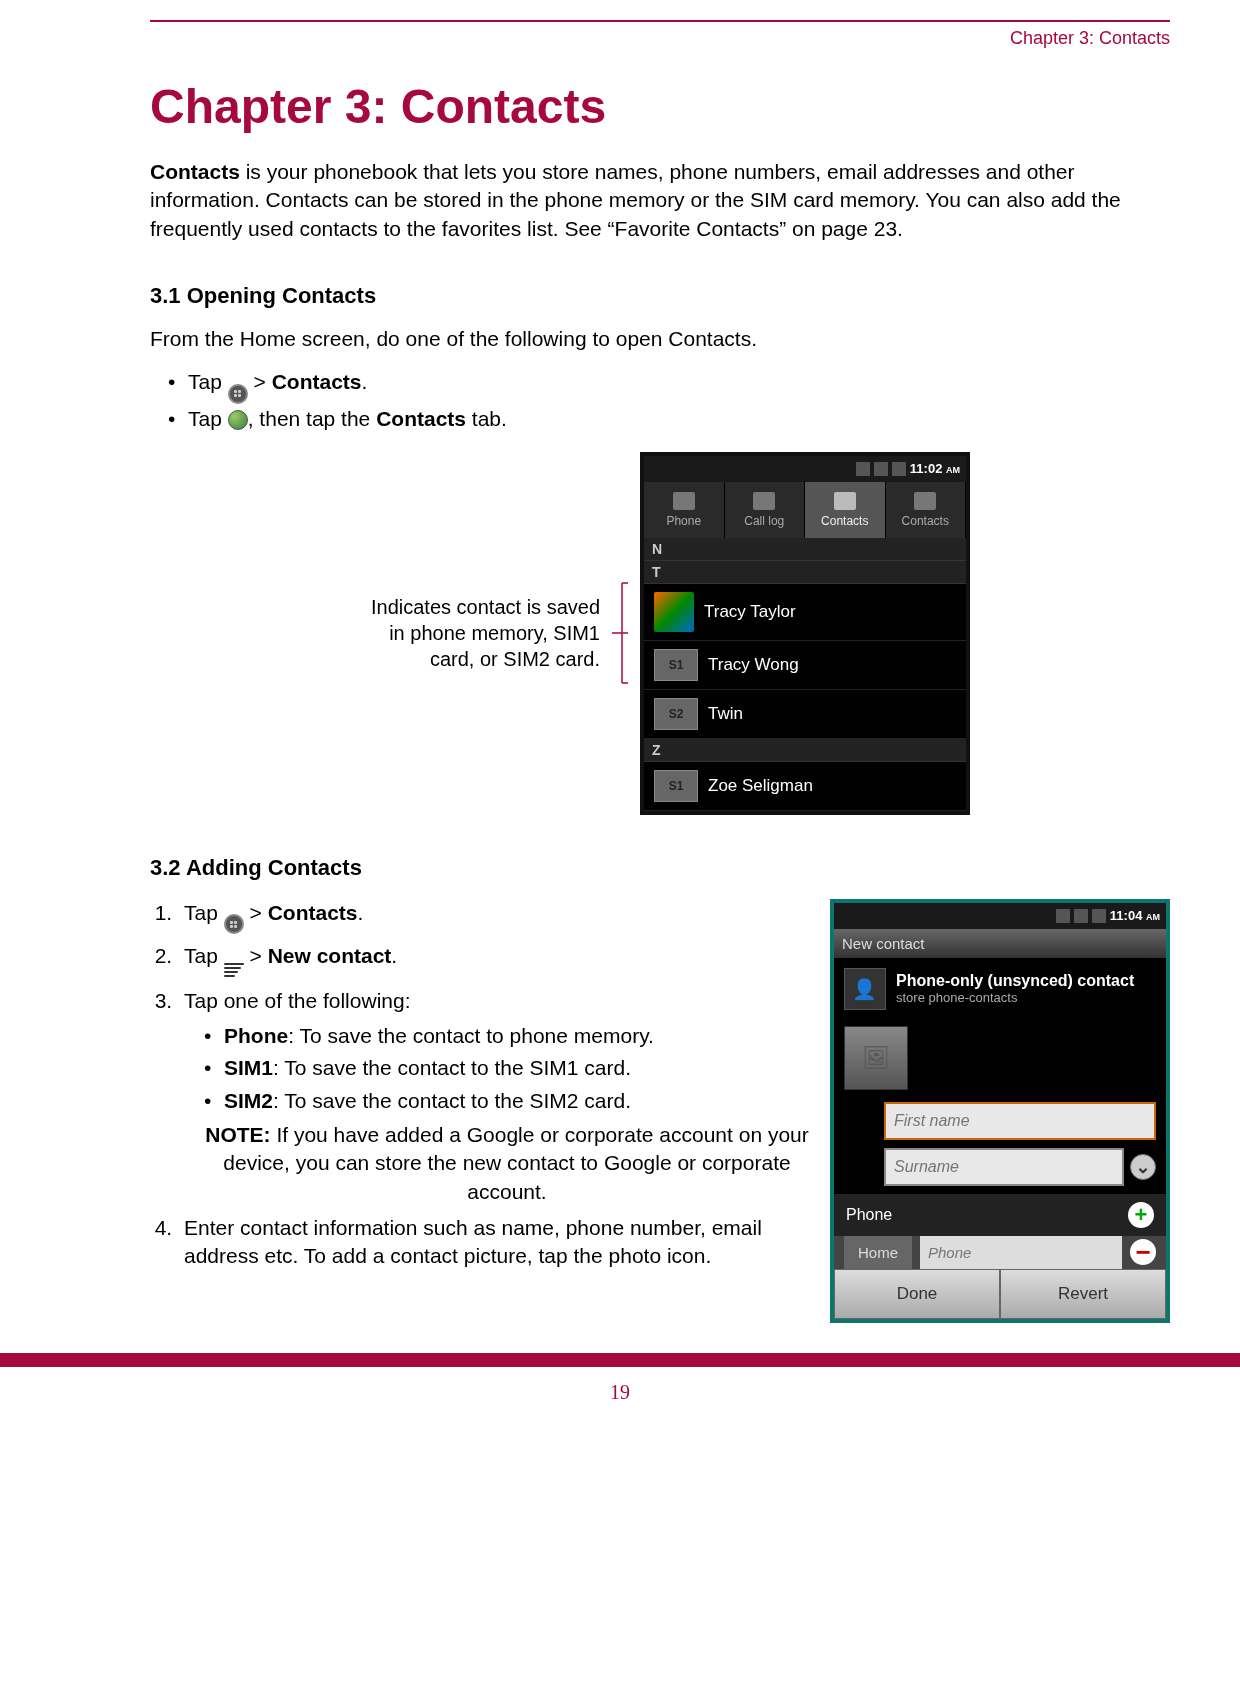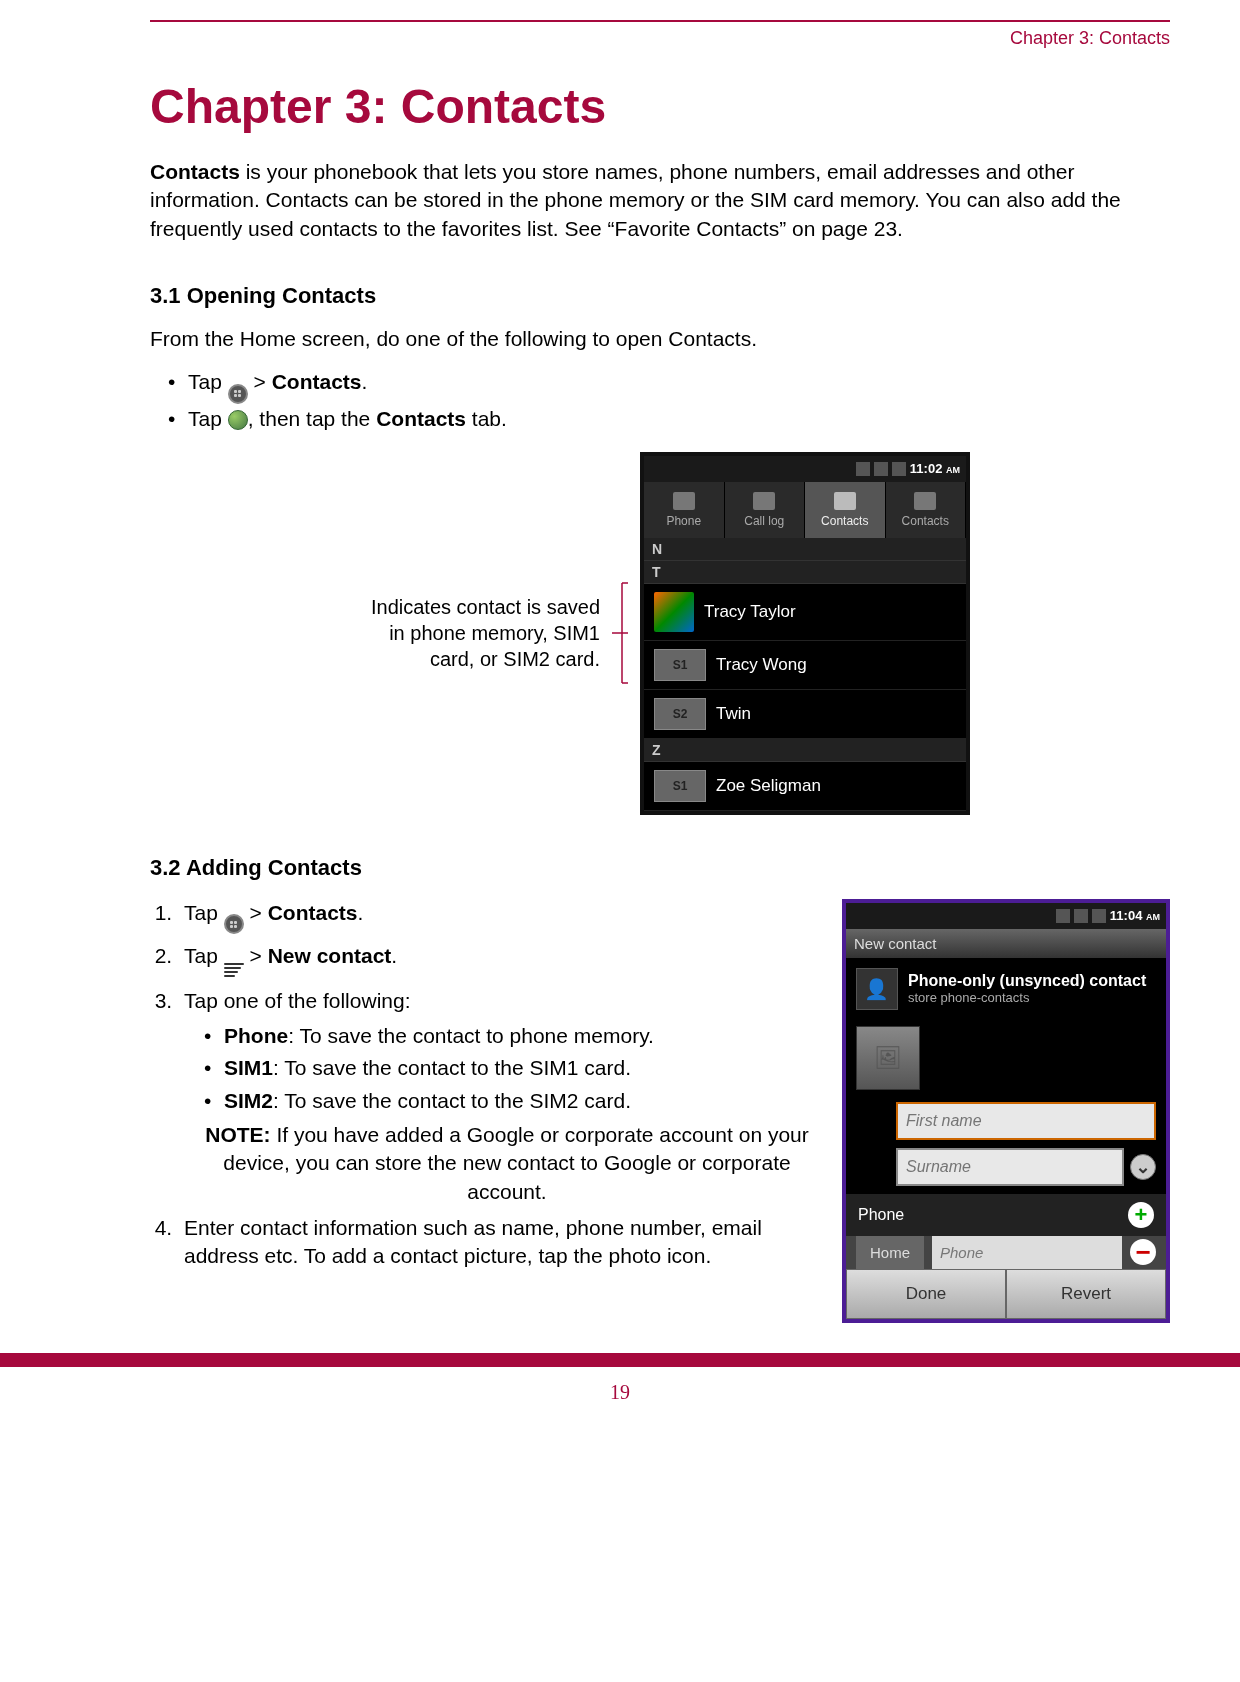--- a/index.html
+++ b/index.html
@@ -42,27 +42,27 @@
   .tabs1 { display: flex; background: #2a2a2a; height: 56px; }
   .tab1 { flex: 1; display: flex; flex-direction: column; align-items: center; justify-content: center; gap: 4px; font-size: 12px; color: #aaa; border-right: 1px solid #000; }
   .tab1.active { background: #555; color: #eee; }
   .tab1 .ticon { width: 22px; height: 18px; background: #777; border-radius: 2px; }
   .tab1.active .ticon { background: #bbb; }
   .section-letter { background: #222; font-size: 14px; font-weight: bold; padding: 3px 8px; border-bottom: 1px solid #333; color: #ccc; }
   .contact-row { display: flex; align-items: center; gap: 10px; padding: 8px 10px; background: #000; border-bottom: 1px solid #222; font-size: 17px; }
   .contact-row .thumb { width: 40px; height: 40px; background: #444; border-radius: 2px; flex-shrink: 0; }
   .contact-row .thumb.photo { background: linear-gradient(135deg,#c44,#48a,#6a4); }
   .contact-row .thumb.photo2 { background: linear-gradient(135deg,#f60,#080,#06c); }
-  .sim-badge { width: 52px; height: 32px; background: #666; border: 1px solid #888; font-size: 12px; font-weight: bold; display: flex; align-items: center; justify-content: center; color: #222; flex-shrink:0; }
+  .sim-badge { width: 44px; height: 32px; background: #666; border: 1px solid #888; font-size: 12px; font-weight: bold; display: flex; align-items: center; justify-content: center; color: #222; flex-shrink:0; }
 
   
   .adding-wrap { display: flex; gap: 20px; align-items: flex-start; margin-bottom: 30px; }
   .adding-left { flex: 1; }
   .phone2-wrap { width: 340px; flex-shrink: 0; }
-  .phone2 { background: #000; color: #fff; border: 4px solid #4c1d95; font-family: Arial, sans-serif; margin-left: 12px; }
+  .phone2 { background: #000; color: #fff; border: 4px solid #0f766e; font-family: Arial, sans-serif; }
   .titlebar2 { background: linear-gradient(#666,#333); font-size: 15px; padding: 6px 8px; color: #ddd; }
   .infobox2 { display: flex; gap: 10px; padding: 10px; align-items: center; }
   .infobox2 .ico { width: 42px; height: 42px; background: #333; border: 1px solid #555; display:flex; align-items:center; justify-content:center; font-size:20px; color:#888; }
   .infobox2 .txt .t1 { font-size: 16px; font-weight: bold; }
   .infobox2 .txt .t2 { font-size: 13px; color: #aaa; }
   .photo-slot { width: 64px; height: 64px; background: linear-gradient(#888,#555); margin: 6px 10px 12px 10px; border: 1px solid #333; display:flex; align-items:center; justify-content:center; color:#555; font-size:22px;}
   .field2 { margin: 0 10px 8px 10px; display: flex; align-items: center; gap: 6px; padding-left: 40px; }
   .field2 input { flex: 1; background: #e8e8e8; border: 2px solid #c60; padding: 8px; font-size: 16px; color: #777; font-style: italic; }
   .field2.noborder input { border: 2px solid #888; }
   .field2 .circ { width: 26px; height: 26px; border-radius: 50%; background: #ccc; color: #333; display:flex; align-items:center; justify-content:center; font-size:18px; font-weight:bold; border:1px solid #777; }

